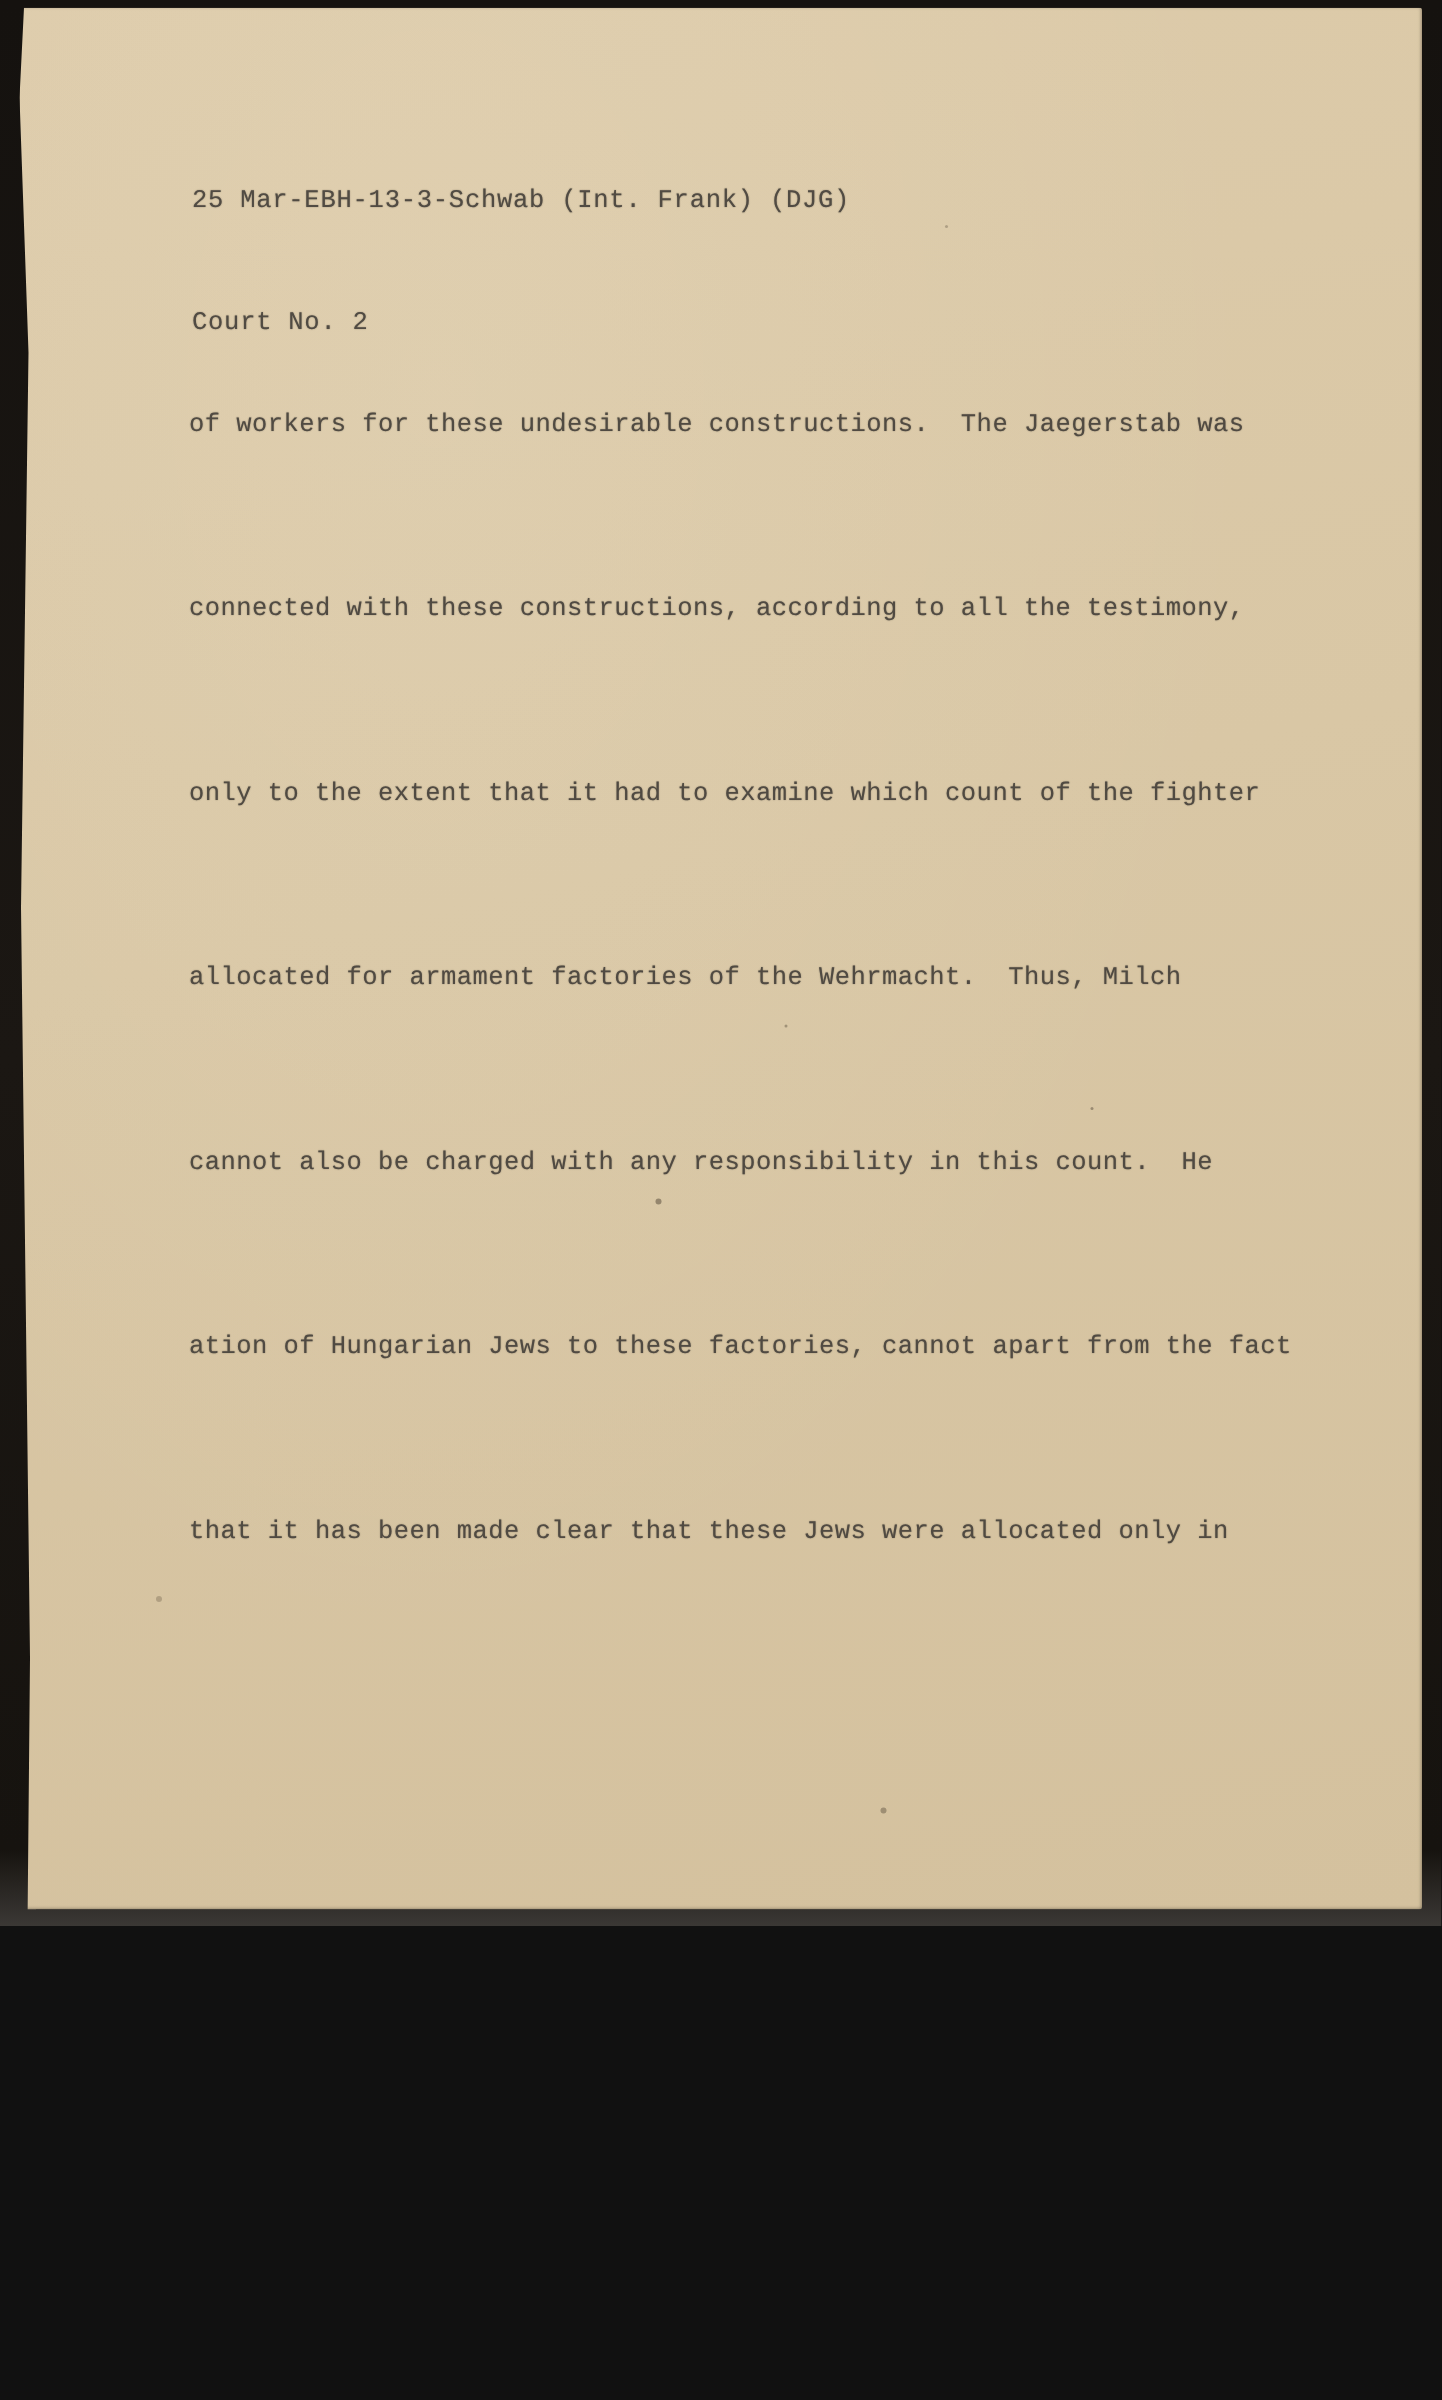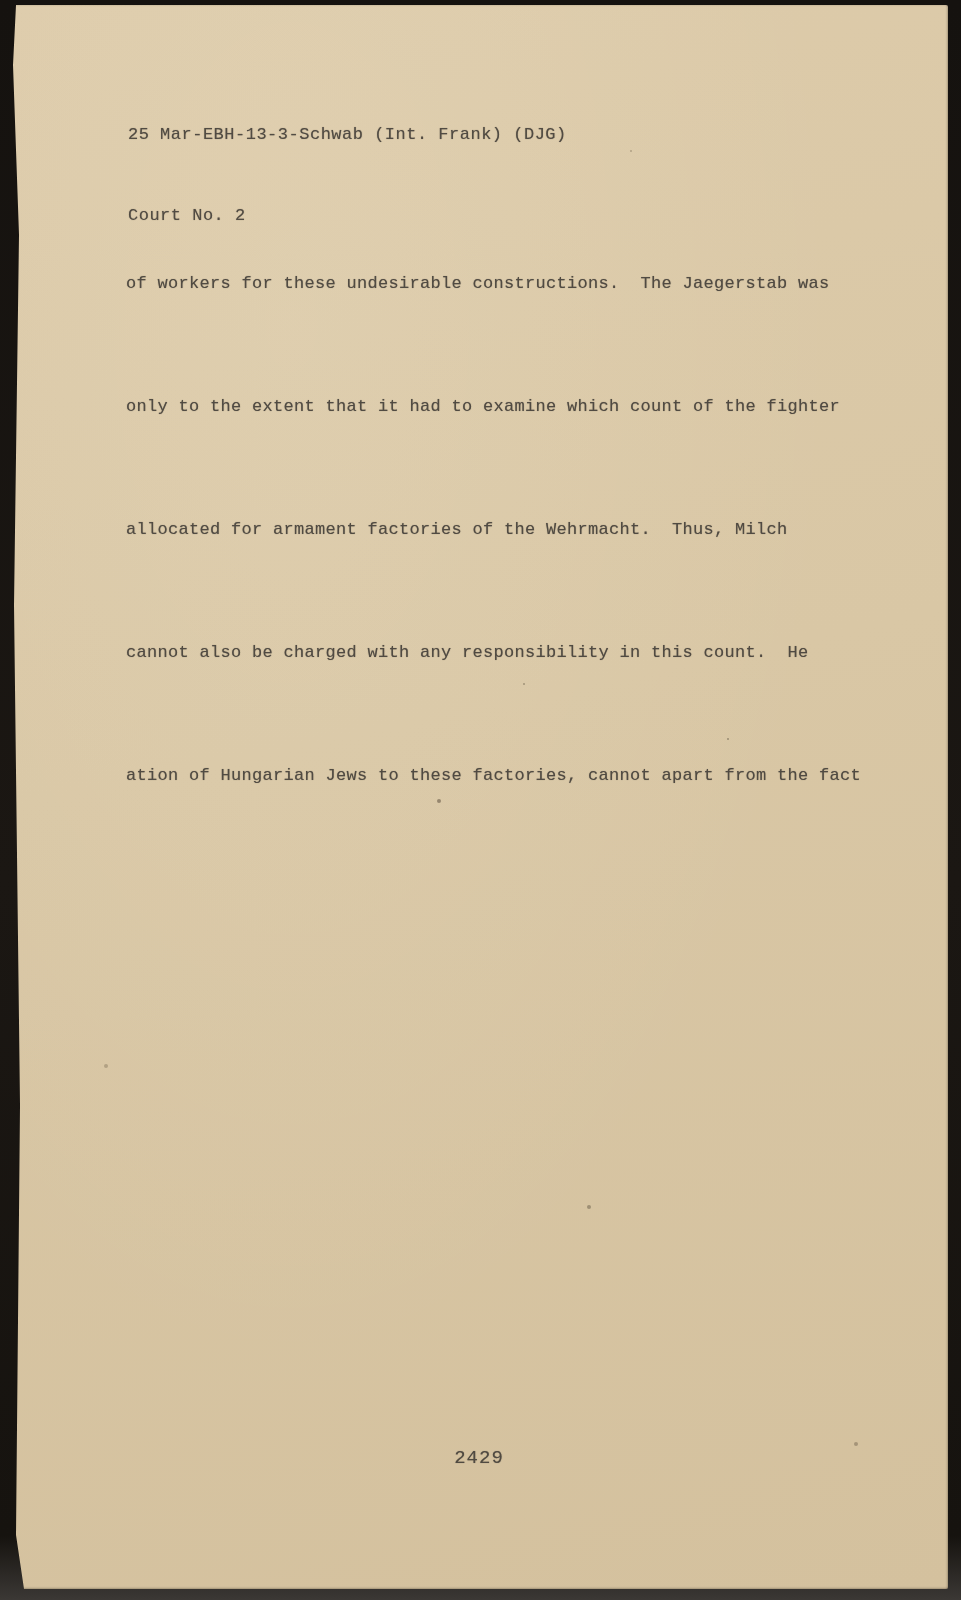--- a/index.html
+++ b/index.html
@@ -3,21 +3,21 @@
 <meta charset="utf-8">
 <style>
   html, body {
     margin: 0;
     padding: 0;
     background: #111;
   }
   .viewport {
     position: relative;
     width: 961px;
-    height: 1600px;
+    height: 1284px;
     overflow: hidden;
     background: linear-gradient(180deg, #15120f 0%, #1b1713 55%, #16130f 96%, #3b3835 100%);
     font-family: "Liberation Mono", "DejaVu Sans Mono", monospace;
   }
   .paper {
     position: absolute;
     left: 10px;
     top: 5px;
     right: 13px;
     bottom: 11px;
@@ -86,24 +86,26 @@
 <div class="viewport">
   <div class="paper">
 
     <div class="header-block ink">
       <div>25 Mar-EBH-13-3-Schwab (Int. Frank) (DJG)</div>
       <div>Court No. 2</div>
     </div>
 
     <div class="body-block ink">
       <div>of workers for these undesirable constructions.  The Jaegerstab was</div>
+      <div>connected with these constructions, according to all the testimony,</div>
       <div>only to the extent that it had to examine which count of the fighter</div>
       <div>allocated for armament factories of the Wehrmacht.  Thus, Milch</div>
       <div>cannot also be charged with any responsibility in this count.  He</div>
       <div>ation of Hungarian Jews to these factories, cannot apart from the fact</div>
+      <div>that it has been made clear that these Jews were allocated only in</div>
       
       
       
     </div>
 
     <div class="page-number ink">2429</div>
 
     <div class="specks"></div>
   </div>
 </div>

